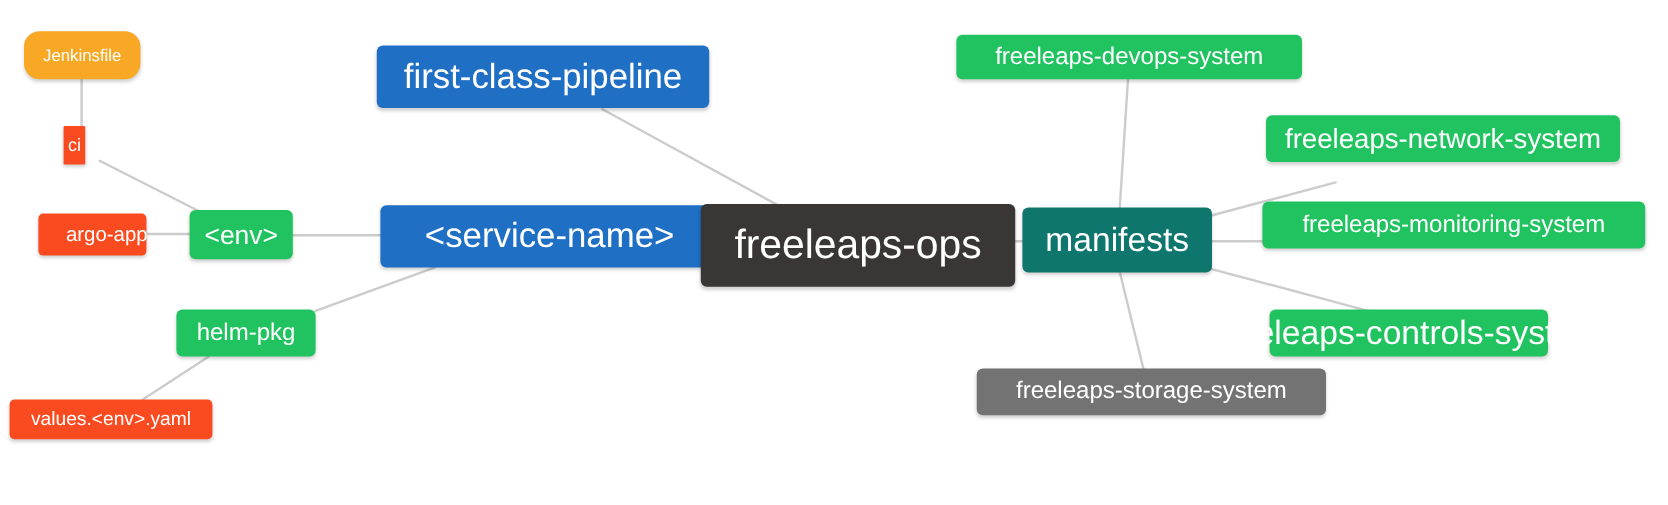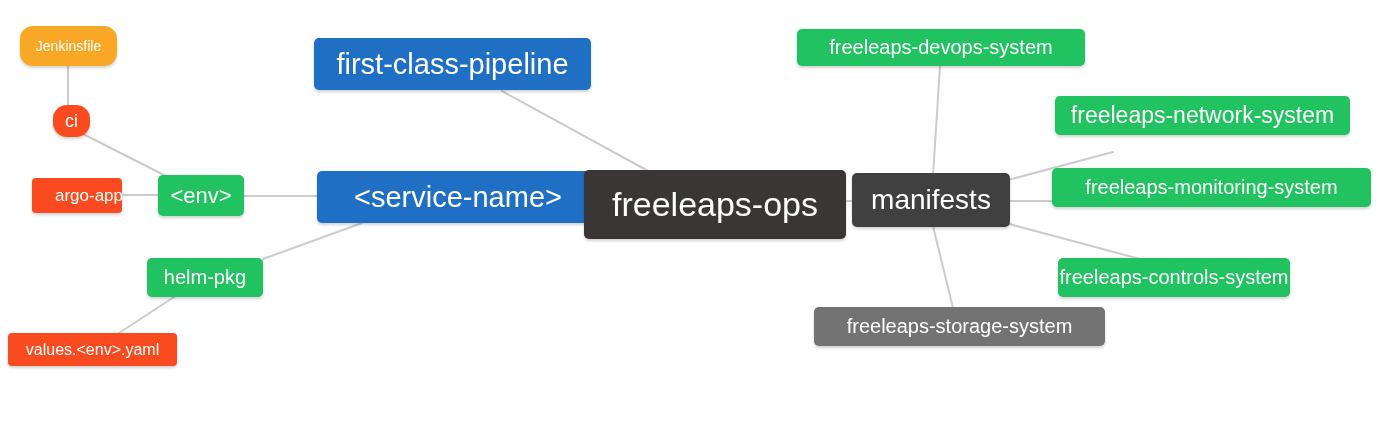--- a/index.html
+++ b/index.html
@@ -34,31 +34,31 @@
     justify-content: center;
     color: #ffffff;
     border-radius: 5px;
     box-shadow: 0 2px 3px rgba(0,0,0,0.18);
     white-space: nowrap;
     box-sizing: border-box;
     cursor: pointer;
     user-select: none;
   }
   .n-jenkinsfile        { left: 20px;   top: 26px;  width: 97px;  height: 40px; font-size: 14px; border-radius: 13px; }
-  .n-ci                 { left: 53px;   top: 105px; width: 37px;  height: 32px; font-size: 18px; border-radius: 14px; }
+  .n-ci                 { left: 53px;   top: 105px; width: 18px;  height: 32px; font-size: 15px; border-radius: 1px; }
   .n-argo-app           { left: 32px;   top: 178px; width: 90px;  height: 35px; font-size: 17px; border-radius: 4px; }
   .n-env                { left: 158px;  top: 175px; width: 86px;  height: 41px; font-size: 22px; }
   .n-service-name       { left: 317px;  top: 171px; width: 282px; height: 52px; font-size: 29px; }
   .n-first-class-pipeline { left: 314px; top: 38px; width: 277px; height: 52px; font-size: 29px; }
   .n-freeleaps-ops      { left: 584px;  top: 170px; width: 262px; height: 69px; font-size: 34px; }
   .n-manifests          { left: 852px;  top: 173px; width: 158px; height: 54px; font-size: 28px; }
   .n-devops-system      { left: 797px;  top: 29px;  width: 288px; height: 37px; font-size: 20px; }
   .n-network-system     { left: 1055px; top: 96px; width: 295px; height: 39px; font-size: 23px; }
   .n-monitoring-system  { left: 1052px; top: 168px; width: 319px; height: 39px; font-size: 20px; }
-  .n-controls-system    { left: 1058px; top: 258px; width: 232px; height: 39px; font-size: 20px; }
+  .n-controls-system    { left: 1058px; top: 258px; width: 232px; height: 39px; font-size: 28px; }
   .n-storage-system     { left: 814px;  top: 307px; width: 291px; height: 39px; font-size: 20px; }
   .n-helm-pkg           { left: 147px;  top: 258px; width: 116px; height: 39px; font-size: 20px; }
   .n-values-env-yaml    { left: 8px;    top: 333px; width: 169px; height: 33px; font-size: 16px; border-radius: 4px; }
 </style>
 </head>
 <body>
 
 <div class="canvas">
 
   <svg class="edges-svg" viewBox="0 0 1390 421" xmlns="http://www.w3.org/2000/svg">
@@ -85,21 +85,21 @@
   <div class="node n-argo-app" style="background: rgb(250, 74, 31); padding-left: 24px;">argo-app</div>
 
   <div class="node n-env" style="background: rgb(33, 195, 96);">&lt;env&gt;</div>
 
   <div class="node n-service-name" style="background: rgb(31, 111, 197);">&lt;service-name&gt;</div>
 
   <div class="node n-first-class-pipeline" style="background: rgb(31, 111, 197); text-align: right;">first-class-pipeline</div>
 
   <div class="node n-freeleaps-ops" style="background: rgb(59, 54, 54);">freeleaps-ops</div>
 
-  <div class="node n-manifests" style="background: #404040;">manifests</div>
+  <div class="node n-manifests" style="background: #0f766e;">manifests</div>
 
   <div class="node n-devops-system" style="background: rgb(33, 195, 96);">freeleaps-devops-system</div>
 
   <div class="node n-network-system" style="background: rgb(33, 195, 96);">freeleaps-network-system</div>
 
   <div class="node n-monitoring-system" style="background: rgb(33, 195, 96);">freeleaps-monitoring-system</div>
 
   <div class="node n-controls-system" style="background: rgb(33, 195, 96);">freeleaps-controls-system</div>
 
   <div class="node n-storage-system" style="background: #737373;">freeleaps-storage-system</div>

